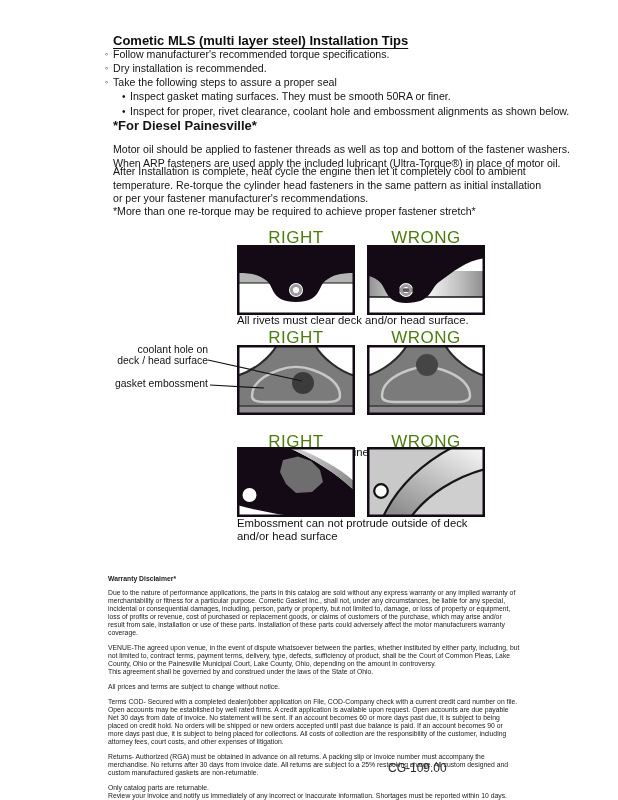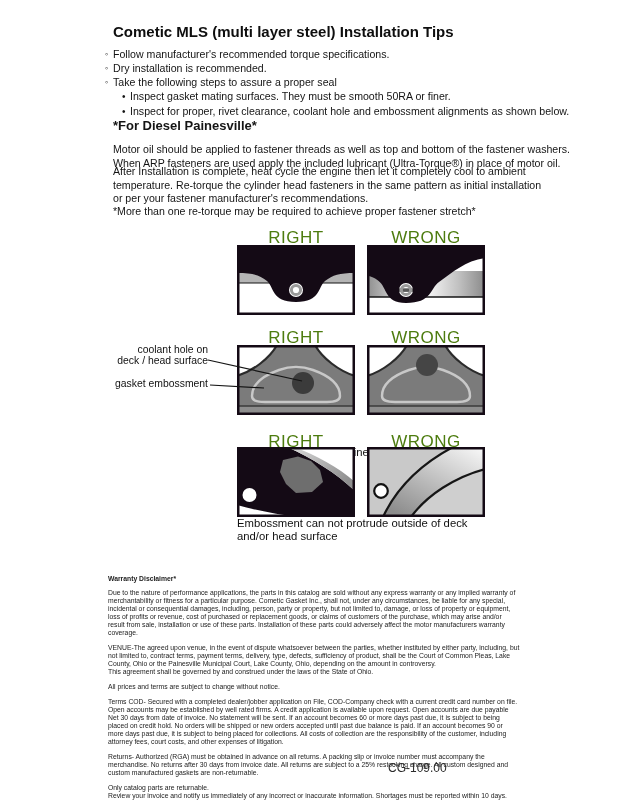--- a/index.html
+++ b/index.html
@@ -5,22 +5,22 @@
   html,body { margin:0; padding:0; background:#ffffff; }
   .page {
     position:relative; width:618px; height:800px; background:#ffffff;
     font-family:"Liberation Sans","DejaVu Sans",sans-serif; color:#141414;
     overflow:hidden;
   }
   .abs { position:absolute; }
   .nowrap { white-space:nowrap; }
 
   .title {
-    left:113px; top:23px; font-size:15px; font-weight:bold;
-    text-underline-offset:3px; color:#0e0e0e;
+    left:113px; top:33px; font-size:13px; font-weight:bold;
+    text-decoration:underline; text-underline-offset:3px; color:#0e0e0e;
   }
   .bullets { left:105px; top:47px; font-size:10.6px; line-height:14px; }
   .bullet-row .marker   { display:inline-block; width:8px;  font-size:9px;  vertical-align:1px; }
   .sub-row              { padding-left:17px; }
   .sub-row .marker      { display:inline-block; width:8px;  font-size:10px; }
 
   .diesel-heading { left:113px; top:118px; font-size:13px; font-weight:bold; }
   .para  { left:113px; font-size:10.6px; line-height:13.5px; }
   .p1 { top:135px;margin-top:8px; }
   .p2 { top:165px; }
@@ -93,20 +93,21 @@
     <rect x="0" y="26" width="118" height="26" fill="url(#g1w)"></rect>
     <rect x="0" y="52" width="118" height="18" fill="#ffffff"></rect>
     <line x1="0" y1="52" x2="118" y2="52" stroke="#141414" stroke-width="1.4"></line>
     <path d="M0,0 H118 V13 C98,16 86,27 72,37 C63,43.5 65,58 39,58 C17,58 21,43 11,35.5 C7,32.5 4,31.5 0,30.5 Z" fill="#140a15"></path>
     <circle cx="39" cy="45" r="7" fill="#ffffff"></circle>
     <rect x="32" y="43.3" width="14" height="3.6" fill="#5a5a5a"></rect>
     <circle cx="39" cy="45" r="4.6" fill="none" stroke="#9a9a9a" stroke-width="3"></circle>
     <rect x="1.25" y="1.25" width="115.5" height="67.5" fill="none" stroke="#140a15" stroke-width="2.5"></rect>
   </svg>
 
+  <div class="abs caption nowrap" style="left:237px; top:314px;">All rivets must clear deck and/or head surface.</div>
 
   <div class="abs dlabel nowrap" style="left:237px; top:328px;">RIGHT</div>
   <div class="abs dlabel nowrap" style="left:367px; top:328px;">WRONG</div>
 
   <div class="abs ann" style="left:100px; top:345px;">
     <div class="nowrap">coolant hole on</div>
     <div class="nowrap">deck / head surface</div>
   </div>
   <div class="abs ann nowrap" style="left:100px; top:379px;">gasket embossment</div>
 

